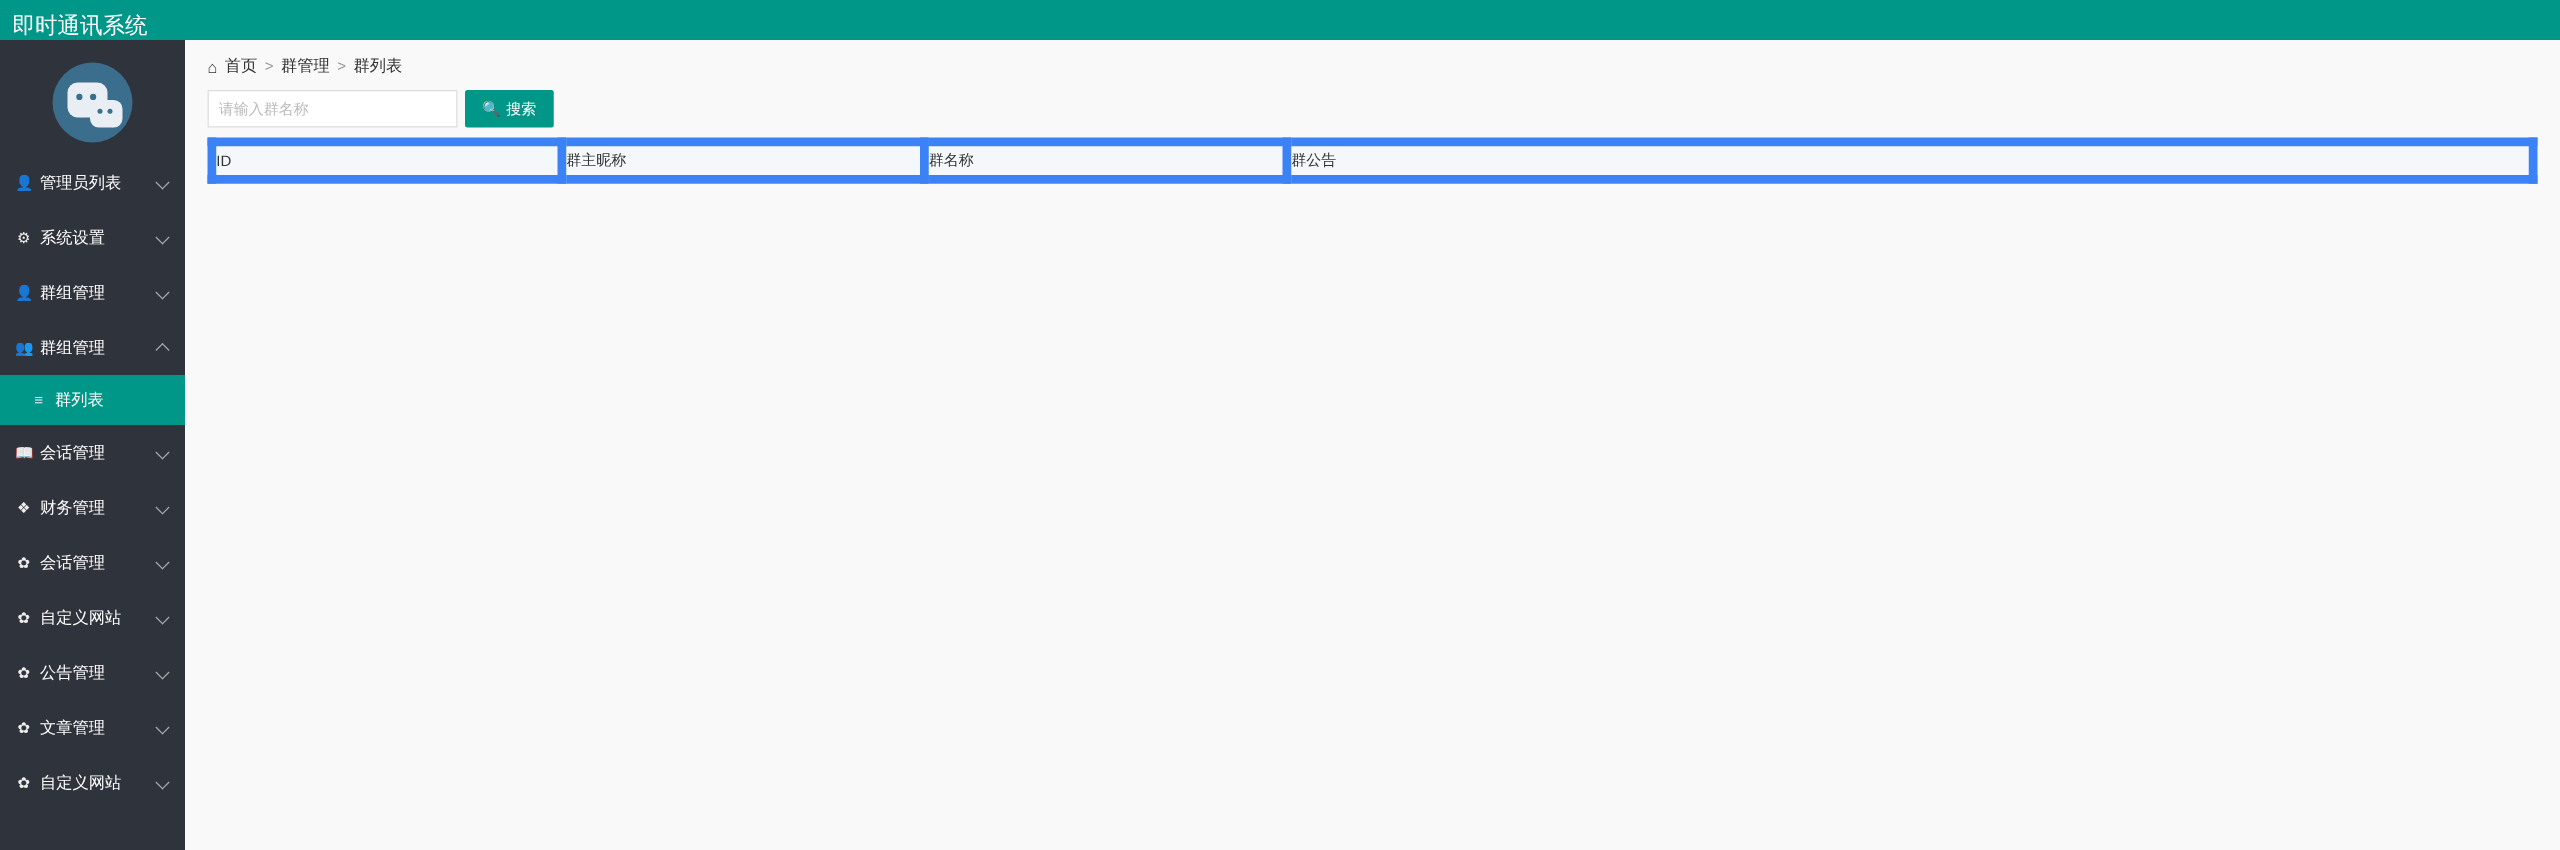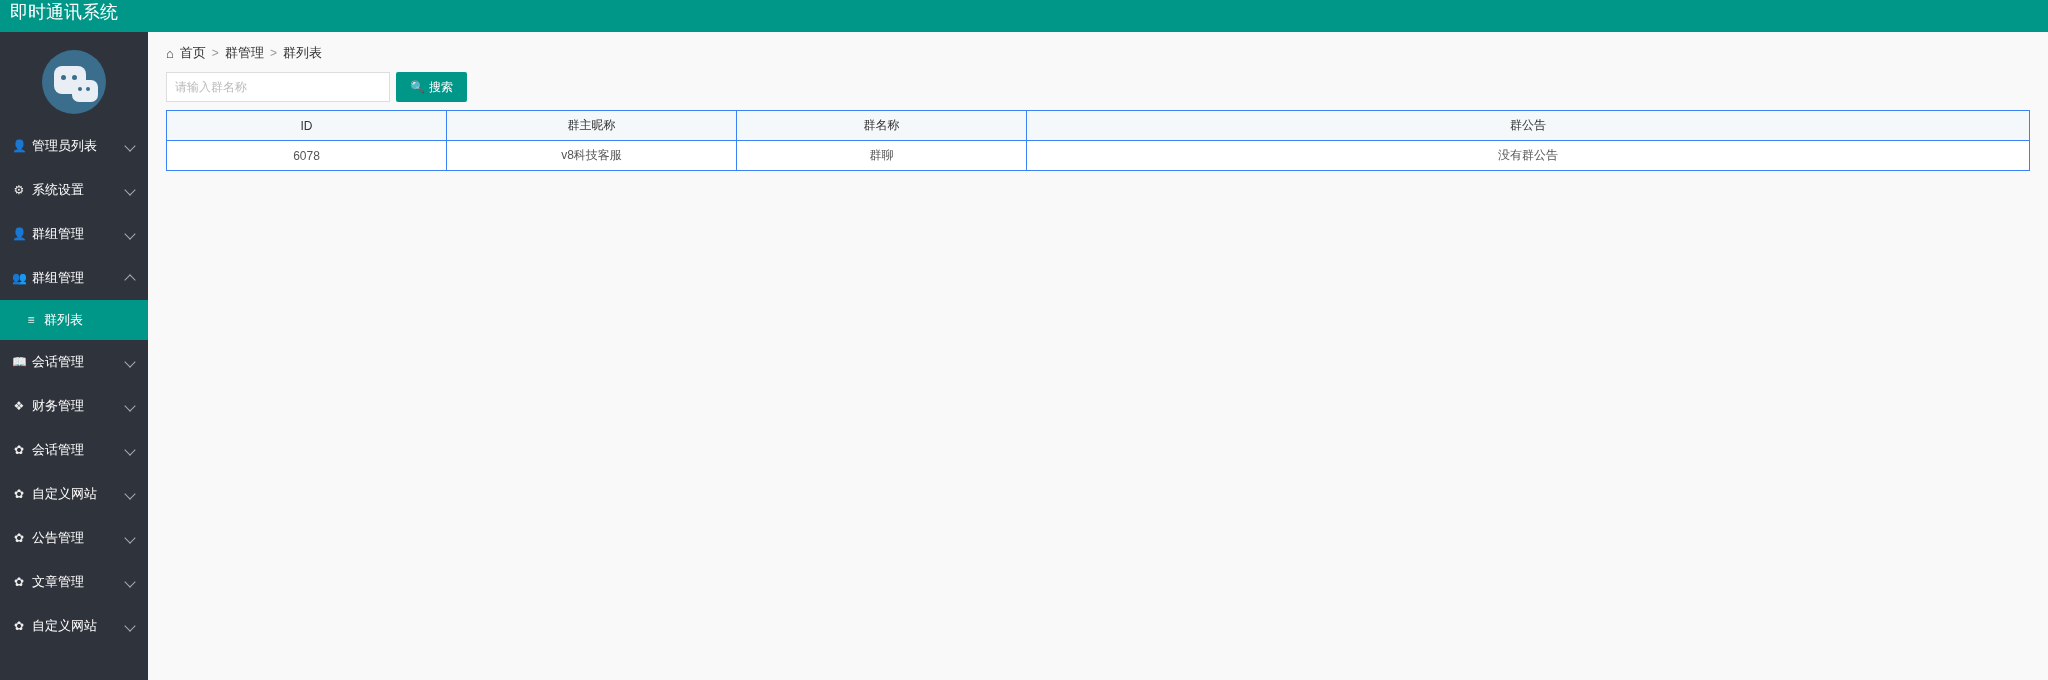--- a/index.html
+++ b/index.html
@@ -10,21 +10,21 @@
       background: #f9f9f9;
       width: 2048px;
       height: 680px;
       overflow: hidden;
     }
     .header {
       height: 32px;
       background: #009688;
       color: #fff;
       display: flex;
-      align-items: flex-start;
+      align-items: flex-end;
       padding-left: 10px;
       font-size: 18px;
     }
     .layout {
       display: flex;
       height: calc(100% - 32px);
     }
     .sidebar {
       width: 148px;
       background: #2F333B;
@@ -138,21 +138,21 @@
       gap:6px;
     }
     .breadcrumb .sep { color:#999; font-size:12px;}
     .toolbar {
       display: flex;
       gap: 6px;
       margin-bottom: 8px;
     }
     .search-input {
       height: 30px;
-      width: 224px;
+      width: 200px;
       border: 1px solid #ddd;
       padding: 0 8px;
       font-size: 12px;
       color:#333;
       outline:none;
     }
     .search-input::placeholder{ color:#bbb;}
     .btn {
       height: 30px;
       background: #009688;
@@ -167,22 +167,22 @@
       border-radius:2px;
     }
     table {
       width: 100%;
       border-collapse: collapse;
       background: #fff;
       font-size: 12px;
       table-layout: fixed;
     }
     th, td {
-      border: 1px solid #3b82f6;
-      text-align: center;
+      border: 7px solid #3b82f6;
+      text-align: left;
       color:#555;
     }
     th {
       background: #f5f8fa;
       font-weight: normal;
       color: #333;
       height: 30px;
     }
     td { height: 30px; }
     col.c-id{ width:280px;}
@@ -323,22 +323,16 @@
       </colgroup>
       <thead>
         <tr>
           <th>ID</th>
           <th>群主昵称</th>
           <th>群名称</th>
           <th>群公告</th>
         </tr>
       </thead>
       <tbody id="tbody">
-          <tr>
-            <td>6078</td>
-            <td>v8科技客服</td>
-            <td>群聊</td>
-            <td>没有群公告</td>
-          </tr>
         </tbody>
     </table>
   </div>
 </div>
 
 </body></html>

